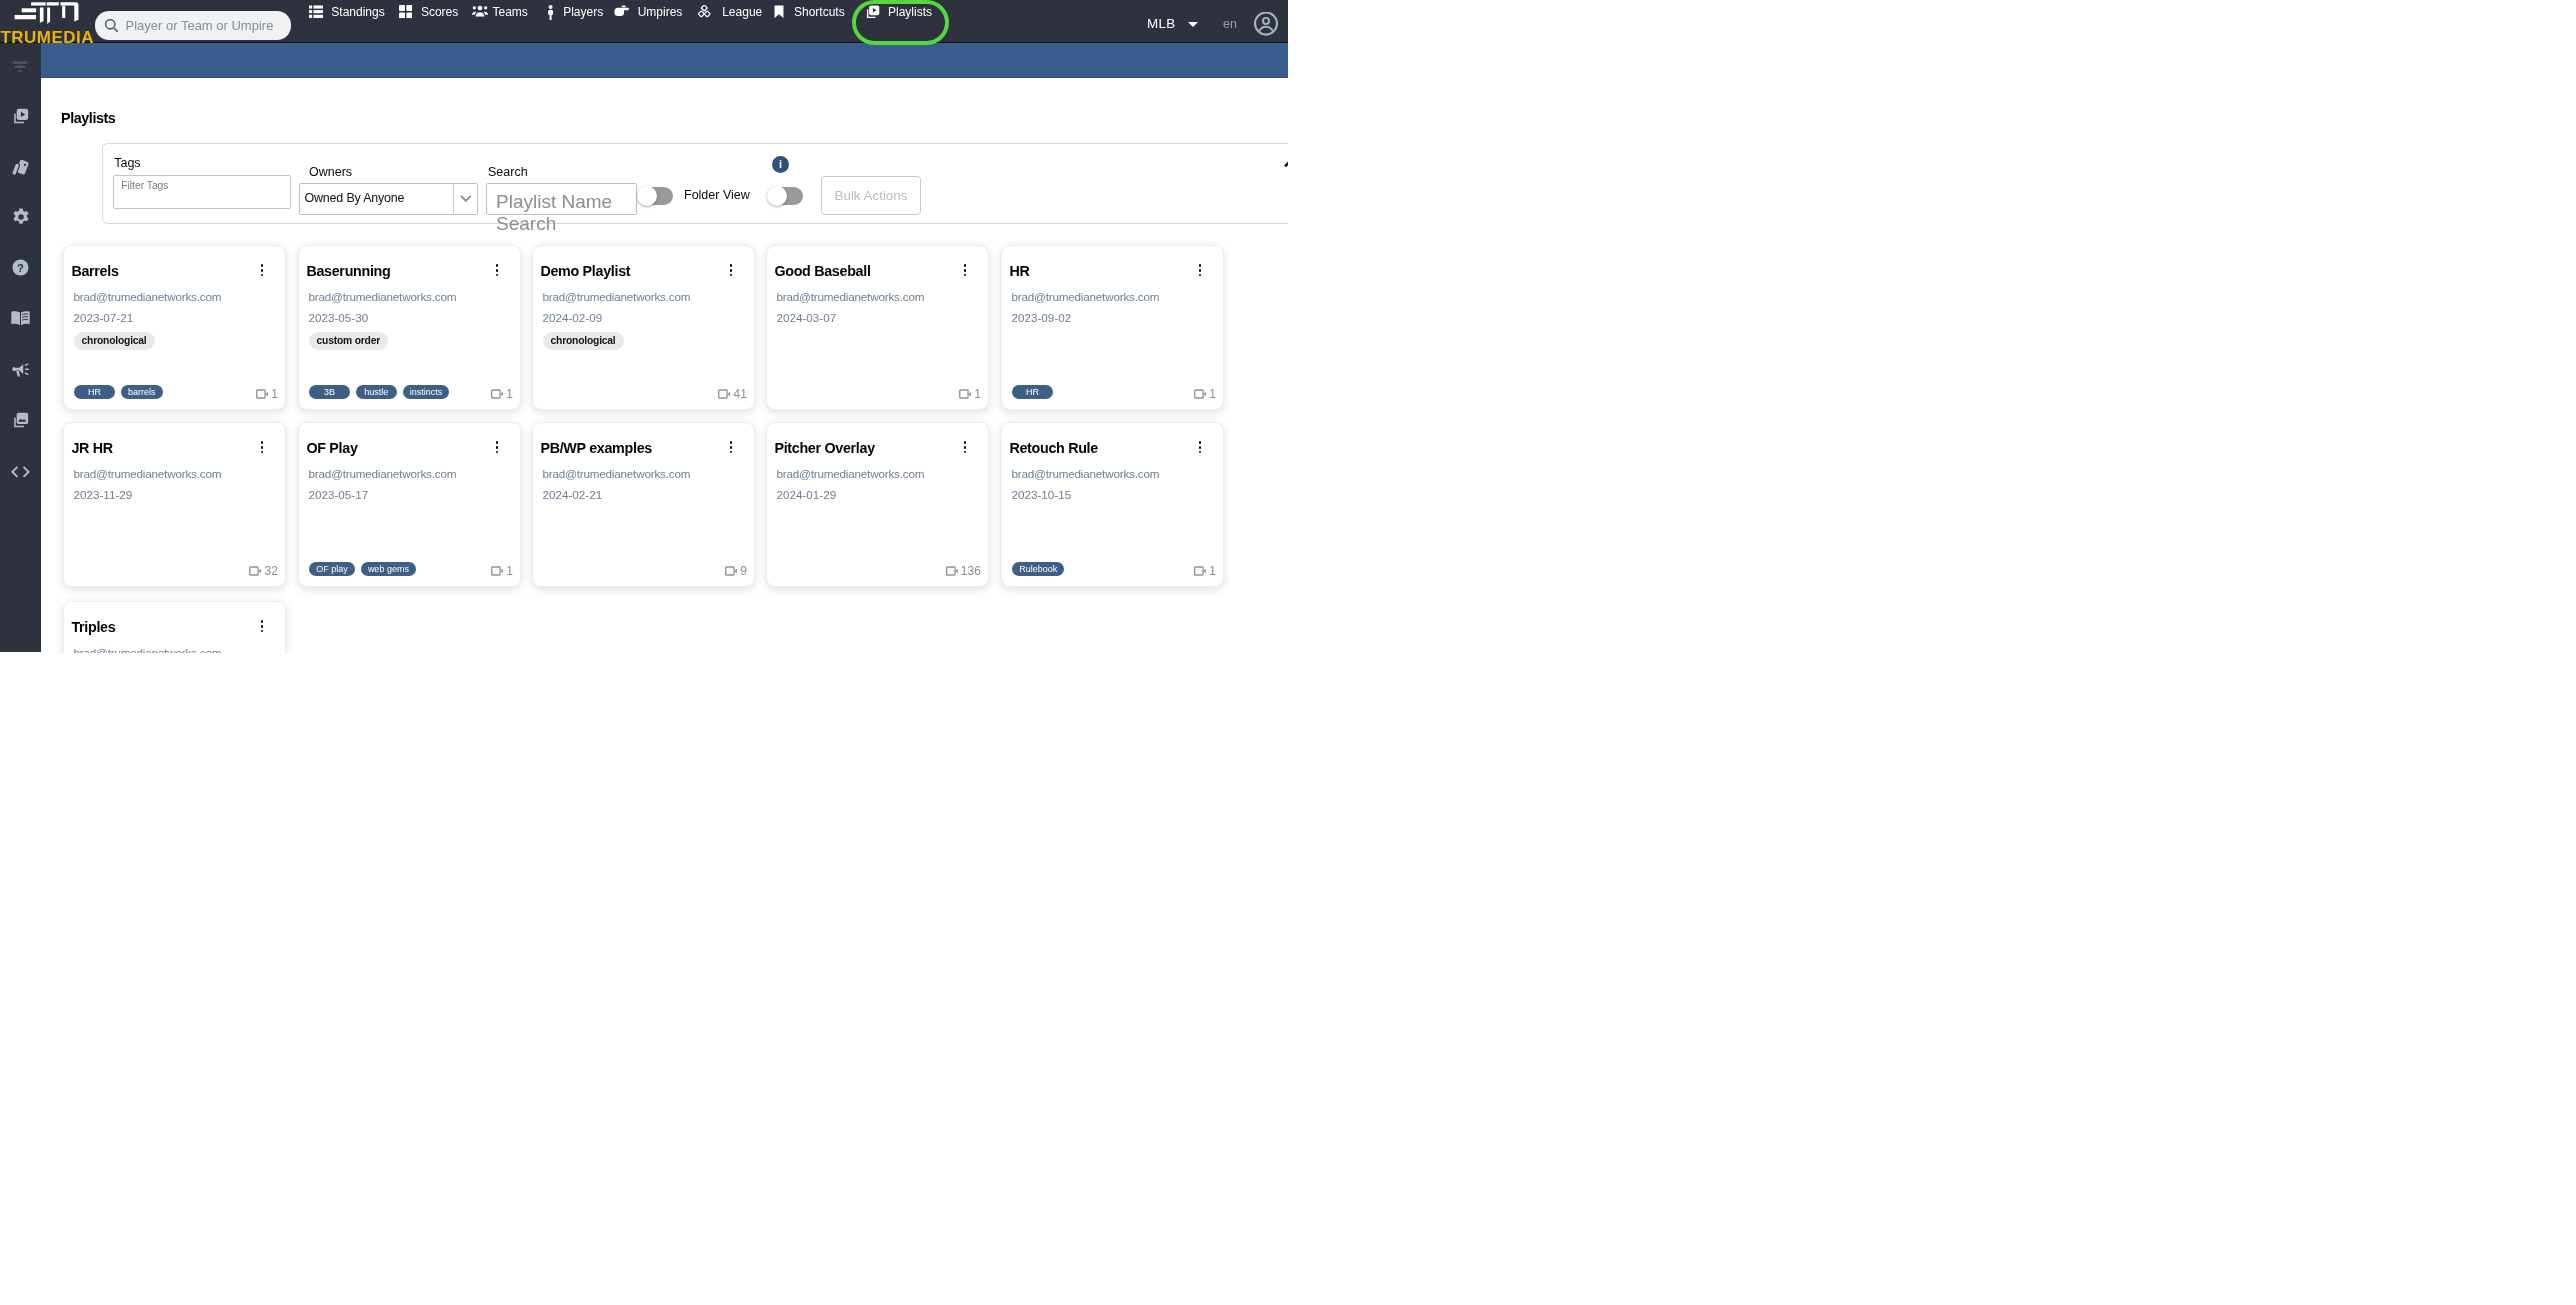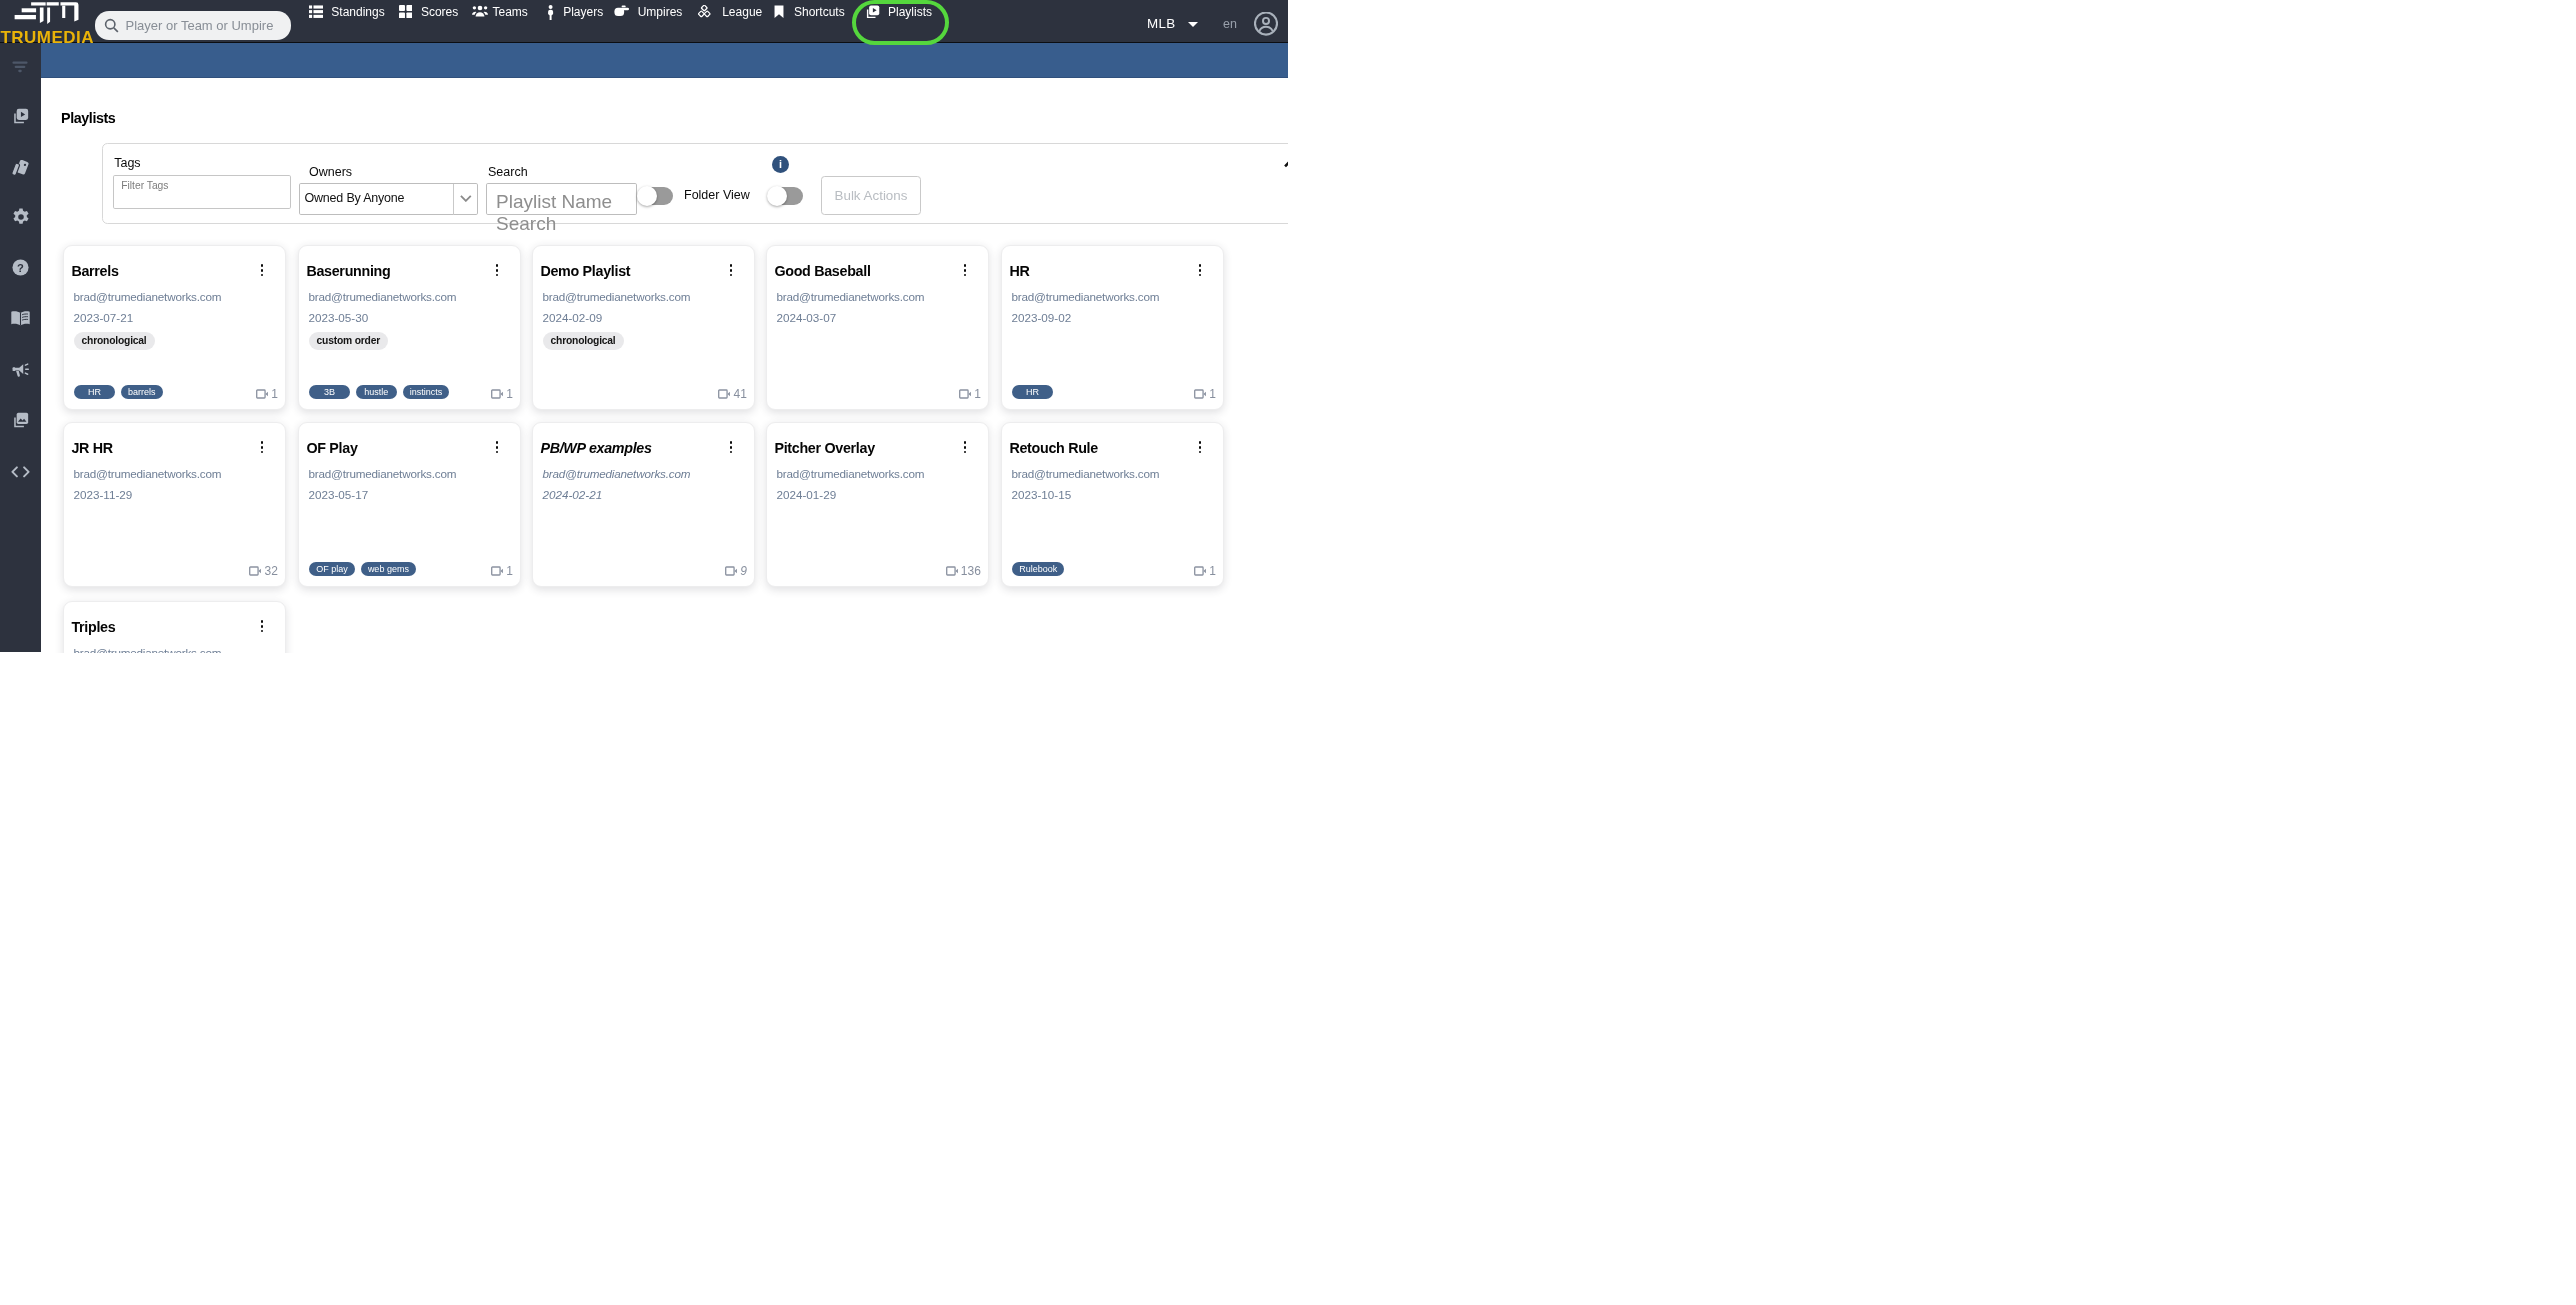--- a/index.html
+++ b/index.html
@@ -399,21 +399,21 @@
         <span class="tagpill">web gems</span>
       </div>
   <div class="countrow">
         <svg width="12" height="10" viewBox="0 0 13.5 11">
           <rect x="0.8" y="1" width="9.4" height="9" rx="0.8" fill="none" stroke="#8c93a1" stroke-width="1.5"></rect>
           <path d="M10.6 5.5 L13.4 3 L13.4 8 Z" fill="#8c93a1"></path>
         </svg>
         <span class="n">1</span>
       </div>
 </div>
-<div class="card" style="left:532px;top:422px;font-style:italic;">
+<div class="card" style="left:532px;top:422px;">
   <div class="ct">PB/WP examples</div>
   <div class="kebab">
         <i></i>
         <i></i>
         <i></i>
       </div>
   <div class="em">brad@trumedianetworks.com</div>
   <div class="dt">2024-02-21</div>
   <div class="countrow">
         <svg width="12" height="10" viewBox="0 0 13.5 11">

